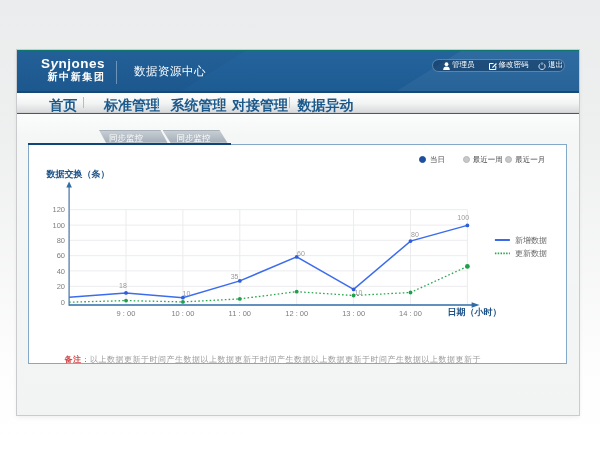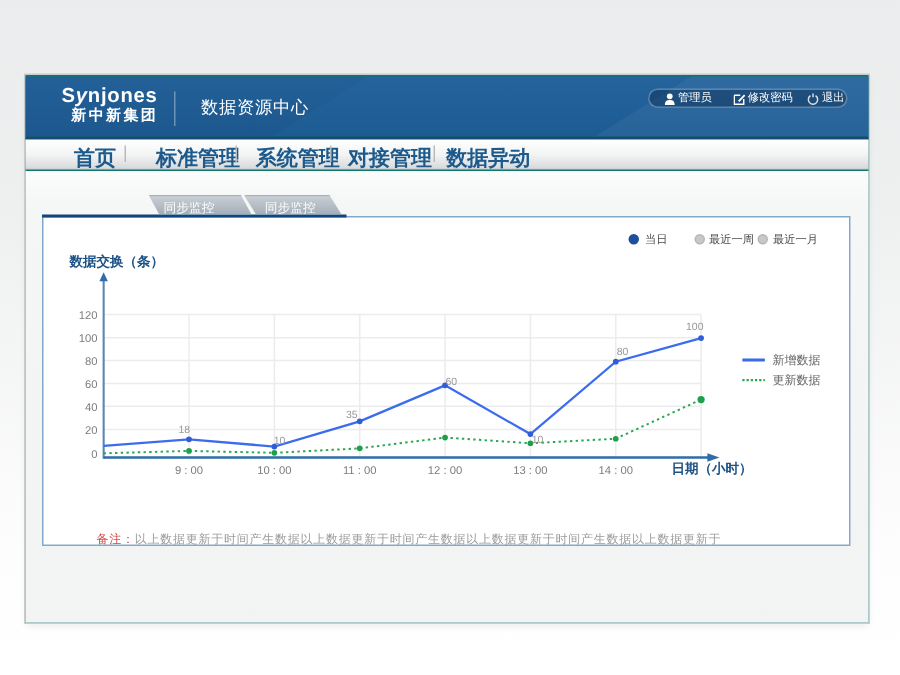--- a/index.html
+++ b/index.html
@@ -73,21 +73,21 @@
   position:absolute; left:11.9px; top:30.8px; width:538.8px; height:220px;
   background:#fff; border:1px solid #84a8c8;
 }
 
 .radio { position:absolute; border-radius:50%; width:7px; height:7px; }
 .r-blue { background:#1d4f9e; border:1px solid #1d4f9e; }
 .r-gray { background:#c6c8ca; border:1px solid #b4b6b8; }
 .rlabel { position:absolute; font-size:7.5px; color:#4a4a4a; }
 .ytitle { position:absolute; left:17px; top:23px; font-size:9px; font-weight:bold; color:#1d5286; }
 .note { position:absolute; left:35px; top:209px; letter-spacing:0.5px; font-size:8px; color:#9b9b9b; white-space:nowrap; }
-.note b { color:#d14848; font-weight:normal; }
+.note b { color:#d14848; font-weight:bold; }
 </style>
 </head>
 <body>
 <div class="page">
   <div class="header">
     <div class="logoS">S<span style="font-style:italic;">y</span>njones</div>
     <div class="logoC">新中新集团</div>
     <div class="hdiv"></div>
     <div class="htitle">数据资源中心</div>
     <div class="pill">

